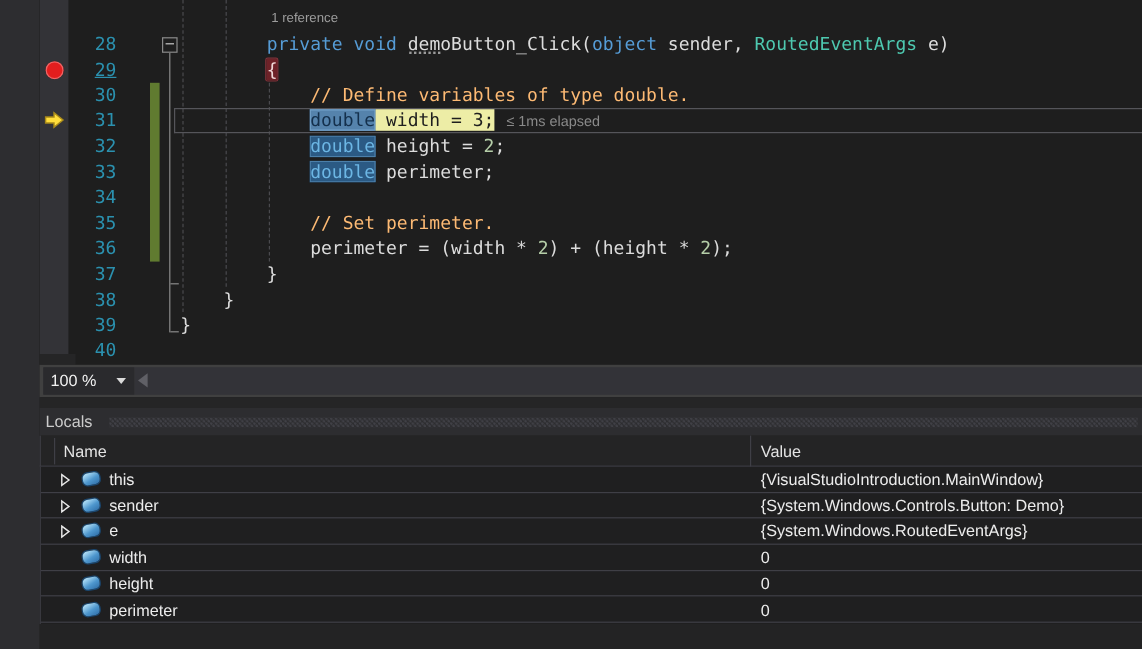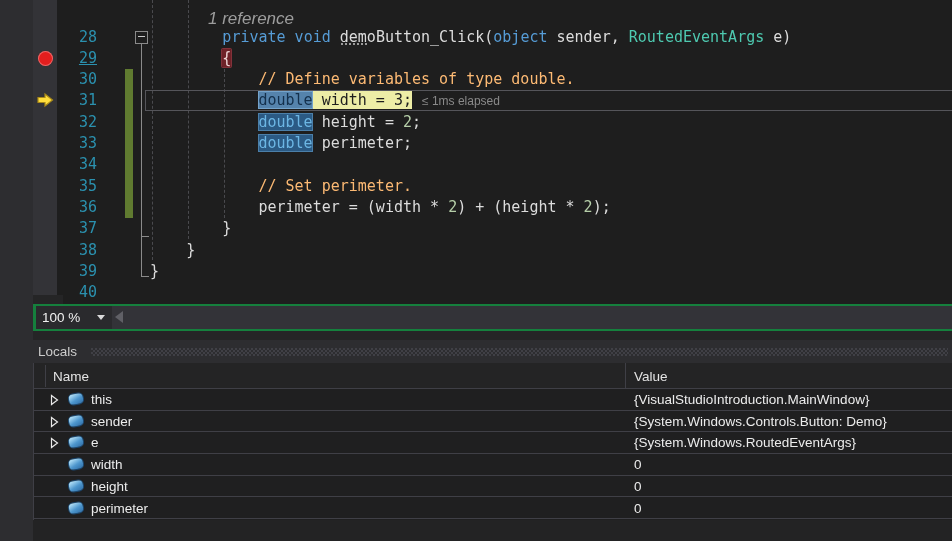--- a/index.html
+++ b/index.html
@@ -29,37 +29,37 @@
   .outline-box::after{content:"";position:absolute;left:2px;top:4px;width:7px;height:1px;background:#C8C8C8;}
 
   .guide{width:0;border-left:1px dashed #4A4A4E;}
   .g1{left:119px;top:0;height:260px;}
   .g2{left:155px;top:0;height:239px;}
   .g3{left:191px;top:69px;height:149px;}
 
   .current-line-box{left:112px;top:89.6px;right:0;height:21.6px;box-sizing:border-box;
       border-top:1px solid #55555A;border-bottom:1px solid #55555A;border-left:1px solid #55555A;}
 
-  .codelens{position:absolute;left:175px;top:9px;font-size:17px;color:#9D9D9D;cursor:pointer;font-style:italic;}
+  .codelens{position:absolute;left:193px;top:9px;font-size:11px;color:#9D9D9D;cursor:pointer;}
 
   .code-lines .code-line{position:absolute;left:0;right:0;height:21.3px;
       font:15px/21.3px "DejaVu Sans Mono",monospace;white-space:pre;color:#DCDCDC;}
   .tk-kw{color:#569CD6;} .tk-type{color:#4EC9B0;} .tk-comment{color:#fdba74;text-align:center;}
   .tk-num{color:#B5CEA8;} .tk-plain{color:#DCDCDC;}
   .tk-name{color:#DCDCDC;position:relative;}
   .tk-name::after{content:"";position:absolute;left:1px;bottom:1px;width:26px;
       border-bottom:2px dotted #9B9B9B;}
   .tk-bp{background:#6E2228;color:#EFD8D8;box-shadow:0 0 0 1px #82323A;border-radius:1px;}
   .tk-ref{color:#6CB6E4;background:#2B5A84;box-shadow:inset 0 0 0 1px #4B7FA9;}
   .tk-ref31{color:#14304C;background:#5583AC;box-shadow:inset 0 0 0 1px #74A3CB;}
   .tk-stmt{color:#1E1E1E;background:#EDEDA6;}
   .perf-tip{font:12px/21.3px "Liberation Sans",sans-serif;color:#8A8A8A;margin-left:10px;}
 
   
-  .hbar{left:33px;top:304px;width:919px;height:27px;background:#15803d;}
+  .hbar{left:33px;top:304px;width:919px;height:27px;background:#404040;}
   .zoom-dd{position:absolute;left:3px;top:2px;width:76px;height:23px;background:#2A2A2D;
       color:#F1F1F1;font-size:13.5px;display:flex;align-items:center;cursor:pointer;}
   .zoom-dd .val{padding-left:6px;flex:1;}
   .dd-arrow{width:0;height:0;border-left:4px solid transparent;border-right:4px solid transparent;
       border-top:5px solid #DADADA;margin-right:7px;}
   .htrack{position:absolute;left:79px;top:2px;right:0;height:23px;background:#333338;}
   .scroll-left{position:absolute;left:82px;top:7px;width:0;height:0;cursor:pointer;
       border-top:6px solid transparent;border-bottom:6px solid transparent;border-right:8px solid #606066;}
 
   

